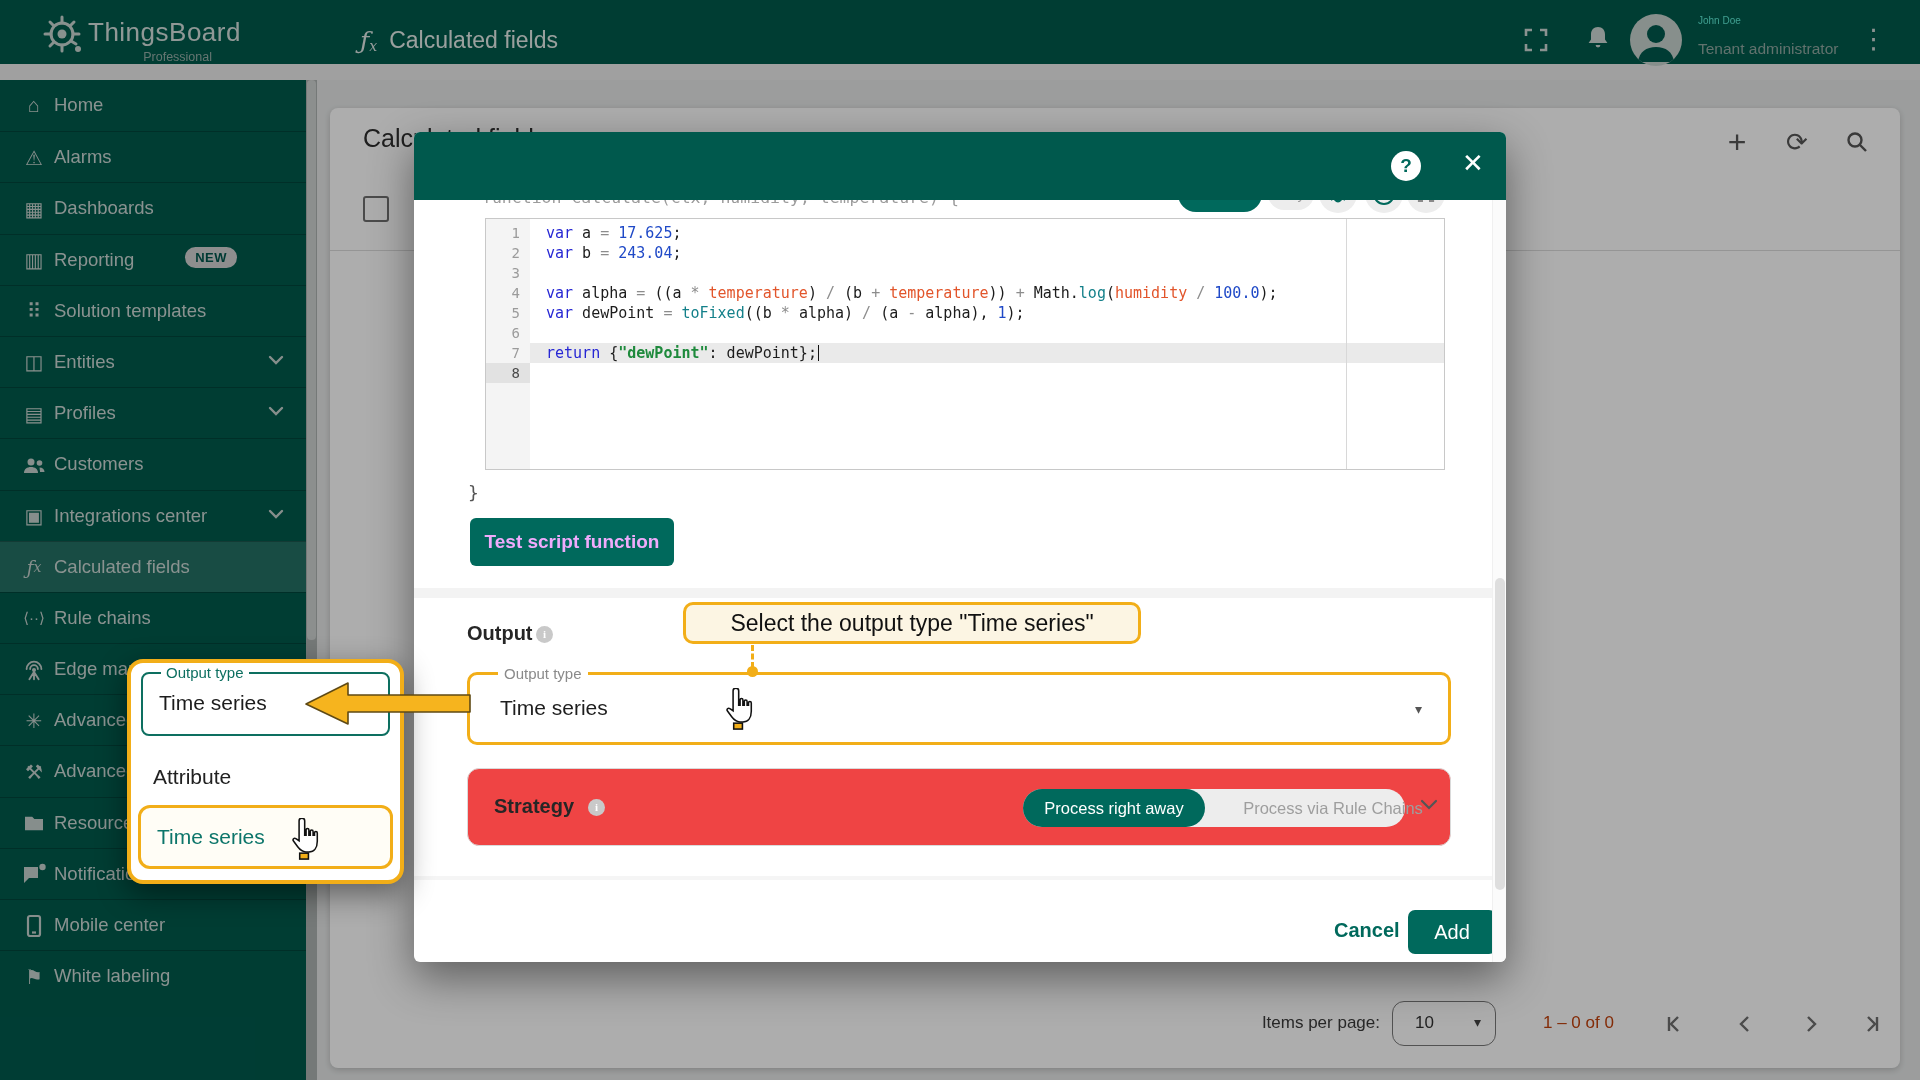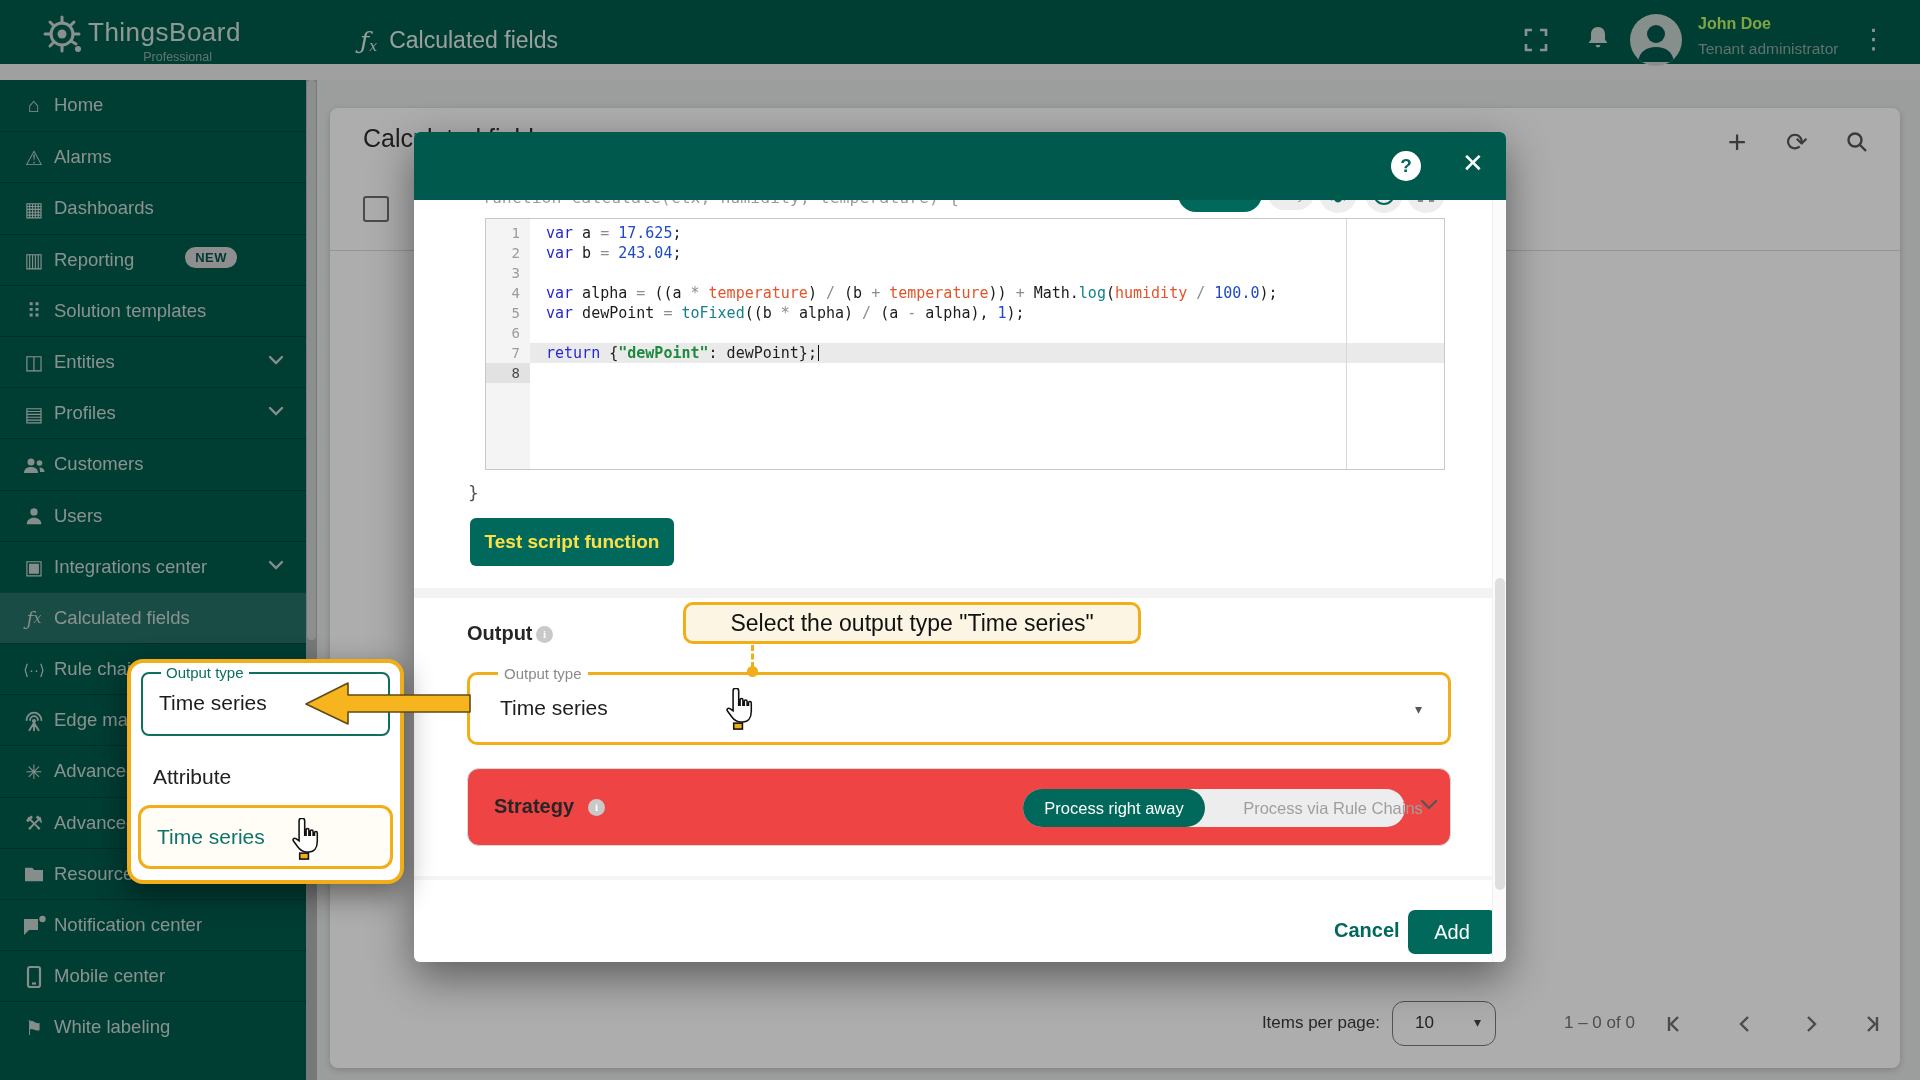--- a/index.html
+++ b/index.html
@@ -11,21 +11,21 @@
   .topbar{position:absolute;left:0;top:0;width:1920px;height:64px;background:var(--topbar,#005a4c);z-index:1;}
   .brand{position:absolute;left:88px;top:17px;font-size:26px;font-weight:500;color:#d5e0dd;letter-spacing:.5px;}
   .brand-sub{position:absolute;left:88px;top:50px;width:124px;text-align:right;font-size:12.5px;color:#96aea8;}
   .page-title-wrap{position:absolute;left:360px;top:0;height:80px;display:flex;align-items:center;color:#e4ece9;}
   .fx-glyph{font-style:italic;font-family:"DejaVu Serif",serif;font-size:25px;color:#dfe8e6;}
   .fx-glyph small{font-size:14px;vertical-align:-2px;}
   .page-title{font-size:23px;margin-left:12px;color:#e4ece9;}
   .tb-ic{color:#ccd8d4;}
   .kebab{position:absolute;left:1860px;top:21px;font-size:27px;color:#ccd8d4;line-height:36px;}
   .avatar{position:absolute;left:1630px;top:14px;width:52px;height:52px;border-radius:50%;background:#c7d3cf;overflow:hidden;}
-  .user-name{position:absolute;left:1698px;top:15px;font-size:16px;color:#bef264;font-weight:bold;}
+  .user-name{position:absolute;left:1698px;top:15px;font-size:10px;color:#5eead4;}
   .user-role{position:absolute;left:1698px;top:40px;font-size:15.5px;color:#8fa8a1;}
 
   
   .sidebar{position:absolute;left:0;top:80px;width:306px;height:1000px;background:var(--topbar,#005a4c);overflow:hidden;z-index:1;}
   .nav-row{position:relative;height:51.2px;border-top:1px solid rgba(0,0,0,.22);box-sizing:border-box;}
   .nav-row:first-child{border-top:none;}
   .nav-row.active{background:rgba(255,255,255,.14);}
   .nicon{position:absolute;left:19px;top:0;width:30px;height:51px;display:flex;align-items:center;justify-content:center;
     color:#c6d2ce;font-size:20px;}
   .nicon svg{display:block;}
@@ -41,21 +41,21 @@
   .card{position:absolute;left:13px;top:28px;width:1570px;height:960px;background:#fff;border-radius:8px;
     box-shadow:0 2px 6px rgba(0,0,0,.18);}
   .card-title{position:absolute;left:33px;top:16px;font-size:25px;color:#2e2e2e;}
   .card-act{position:absolute;top:18px;width:32px;height:32px;display:flex;align-items:center;justify-content:center;color:#565656;}
   .checkbox{position:absolute;left:33px;top:88px;width:26px;height:26px;border:2px solid #6f6f6f;border-radius:3px;box-sizing:border-box;}
   .card-div{position:absolute;left:0;top:142px;width:100%;height:1px;background:#dcdcdc;}
   .pg-label{position:absolute;left:890px;top:905px;width:160px;text-align:right;font-size:17px;color:#3c3c3c;}
   .pg-select{position:absolute;left:1062px;top:893px;width:104px;height:45px;border:1px solid #7a7a7a;border-radius:12px;box-sizing:border-box;}
   .pg-select .val{position:absolute;left:22px;top:11px;font-size:17px;color:#333;}
   .pg-select .car{position:absolute;right:14px;top:12px;font-size:14px;color:#444;}
-  .pg-range{position:absolute;left:1213px;top:905px;font-size:17px;color:#737373;margin-left:21px;}
+  .pg-range{position:absolute;left:1213px;top:905px;font-size:17px;color:#c2410c;}
   .pg-nav{position:absolute;top:901px;width:30px;height:30px;color:#6f6f6f;}
 
   
   .backdrop{position:absolute;inset:0;background:rgba(0,0,0,.32);z-index:10;}
 
   
   .dialog{position:absolute;left:414px;top:132px;width:1092px;height:830px;background:#fff;border-radius:6px;
     box-shadow:0 16px 44px rgba(0,0,0,.45);z-index:20;overflow:hidden;}
   .dlg-header{position:absolute;left:0;top:0;width:100%;height:68px;background:var(--dialog-header,#00594d);z-index:5;}
   .dlg-title{position:absolute;left:28px;top:0;line-height:68px;font-size:26px;font-weight:500;color:#fff;}
@@ -84,21 +84,21 @@
   .tk-num{color:var(--code-number,#1f49c7);}
   .tk-cm{color:var(--code-comment,#0c7f72);}
   .tk-fn{color:var(--code-function,#14808a);}
   .tk-arg{color:var(--code-arg,#e2552b);}
   .tk-str{color:var(--code-string,#1e8a3c);font-weight:600;}
   .tk-op{color:#8c8c8c;}
   .tk-pl{color:#1c1c1c;}
   .caret{display:inline-block;width:1.5px;height:16px;background:#111;vertical-align:-3px;margin-left:1px;}
 
   .brace{position:absolute;left:54px;top:350px;font-family:"DejaVu Sans Mono",monospace;font-size:18px;color:#555;}
-  .btn-test{position:absolute;left:56px;top:386px;width:204px;height:48px;background:var(--primary,#00695c);color:#fde047;
+  .btn-test{position:absolute;left:56px;top:386px;width:204px;height:48px;background:var(--primary,#00695c);color:#f0abfc;
     border:none;border-radius:6px;font-size:19px;font-weight:600;font-family:"Liberation Sans",sans-serif;}
   .band{position:absolute;left:0;width:100%;background:#f3f3f3;}
 
   .sec-label{position:absolute;font-size:20px;font-weight:bold;color:#262626;}
   .info-dot{position:absolute;width:17px;height:17px;border-radius:50%;background:#c9c9c9;color:#fff;font-size:11px;
     font-weight:bold;text-align:center;line-height:17px;font-family:"Liberation Serif",serif;}
 
   .callout{position:absolute;left:269px;top:470px;width:458px;height:42px;border:3px solid var(--accent-gold,#f2ae18);
     border-radius:10px;background:#fcf5e3;box-sizing:border-box;z-index:3;text-align:center;line-height:36px;
     font-size:23px;color:#111;}
@@ -219,29 +219,20 @@
     <div class="nav-row">
       <span class="nicon">
         <svg width="24" height="22" viewBox="0 0 24 22" fill="currentColor">
             <circle cx="9" cy="8" r="3.5"></circle>
             <circle cx="17.5" cy="9" r="2.8"></circle>
             <path d="M2 19c0-4 3-6 7-6s7 2 7 6z"></path>
             <path d="M17.5 13.4c3 0 5 1.8 5 4.6h-4.4"></path>
           </svg>
       </span>
       <span class="nlabel">Customers</span>
-    </div>
-    <div class="nav-row">
-      <span class="nicon">
-        <svg width="22" height="22" viewBox="0 0 24 24" fill="currentColor">
-            <circle cx="12" cy="7.5" r="4"></circle>
-            <path d="M4 21c0-4.5 3.6-7 8-7s8 2.5 8 7z"></path>
-          </svg>
-      </span>
-      <span class="nlabel">Users</span>
     </div>
     <div class="nav-row">
       <span class="nicon">▣</span>
       <span class="nlabel">Integrations center</span>
       <svg class="nchev" width="16" height="10" viewBox="0 0 16 10">
           <path d="M2 2l6 6 6-6" fill="none" stroke="currentColor" stroke-width="2.4" stroke-linecap="round"></path>
         </svg>
     </div>
     <div class="nav-row active">
       <span class="nicon fx-glyph" style="font-size:18px">ƒ<small>x</small></span>

